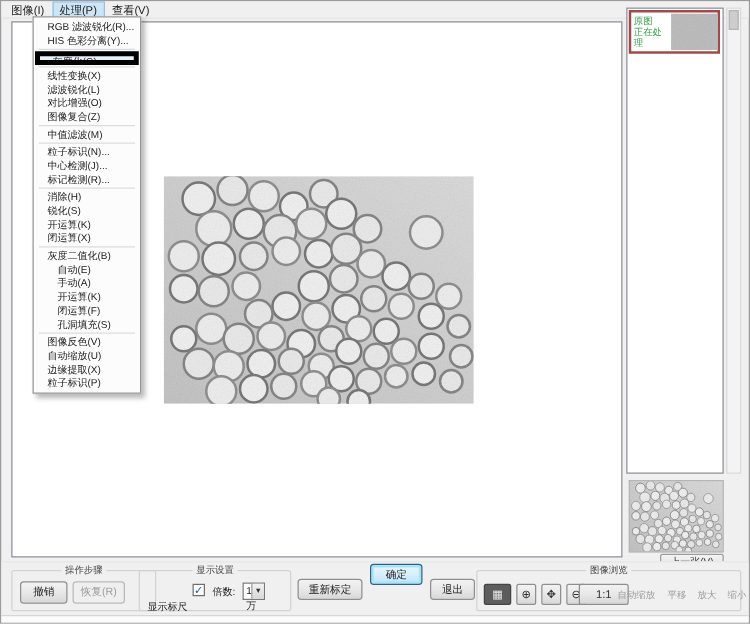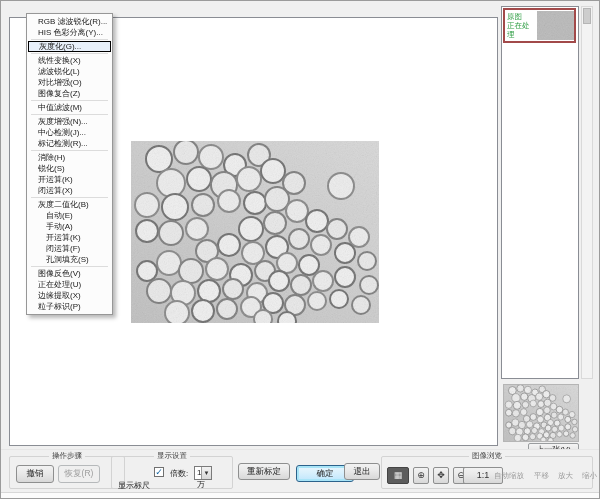--- a/index.html
+++ b/index.html
@@ -12,21 +12,21 @@
   .menubar-item.active{background:#cde6f7;border:1px solid #92c0e0;}
 
   
   .canvas{position:absolute;left:8px;top:16px;width:489px;height:429px;background:#ffffff;border:1px solid #8a8d94;}
   .tem-image{position:absolute;left:130px;top:140px;width:248px;height:182px;z-index:1;}
 
   
   .dropdown{position:absolute;left:25px;top:12px;width:87px;z-index:10;background:#fcfcfc;border:1px solid #979797;box-shadow:3px 3px 4px rgba(0,0,0,.28);padding:2px 1px;}
   .menu-entry{height:11px;line-height:11px;font-size:8px;color:#1a1a1a;padding-left:10px;white-space:nowrap;overflow:hidden;}
   .menu-entry.indent{padding-left:18px;}
-  .menu-entry.highlight{background:#e8f0fa;border:1px solid #000000;height:11px;line-height:9px;}
+  .menu-entry.highlight{background:#e8f0fa;border:4px solid #000000;height:11px;line-height:9px;}
   .menu-sep{height:0;border-top:1px solid #dcdcdc;margin:1px 3px;}
 
   
   .listbox{position:absolute;left:500px;top:5px;width:78px;height:373px;background:#fff;border:1px solid #8a8d94;}
   .list-sel{position:absolute;left:1px;top:1px;width:73px;height:35px;border:2px solid #a24a4a;background:#fff;display:flex;align-items:center;}
   .list-sel-text{width:32px;padding-left:2px;font-size:7.5px;line-height:9px;color:#2f9e44;overflow:hidden;}
   .item-thumb{width:38px;height:29px;background:#b9b9b9;}
   .vscroll{position:absolute;left:580px;top:5px;width:12px;height:373px;background:#f3f3f3;border:1px solid #d9d9d9;}
   .vscroll .thumb{position:absolute;left:1px;top:1px;width:8px;height:16px;background:#cdcdcd;border:1px solid #b5b5b5;}
 
@@ -72,20 +72,25 @@
       <filter id="noise" x="0" y="0" width="100%" height="100%">
         <feTurbulence type="fractalNoise" baseFrequency="0.9" numOctaves="2" result="t"></feTurbulence>
         <feColorMatrix in="t" type="saturate" values="0"></feColorMatrix>
         <feComponentTransfer>
             <feFuncA type="linear" slope="0.22" intercept="0"></feFuncA>
           </feComponentTransfer>
       </filter>
     </defs>
   </svg>
 
+  <div class="menubar" id="menubar">
+      <div class="menubar-item">图像(I)</div>
+      <div class="menubar-item active">处理(P)</div>
+      <div class="menubar-item">查看(V)</div>
+    </div>
 
   <div class="canvas"></div>
   <svg class="tem-image" id="main-image" viewBox="0 0 248 182" preserveAspectRatio="none">
     <rect width="248" height="182" fill="url(#bgGrad)"></rect>
     <g class="pgroup">
         <circle cx="28" cy="18" r="13" fill="#f0f0f0" stroke="#6d6d6d" stroke-width="2"></circle>
         <circle cx="55" cy="11" r="12" fill="#e9e9e9" stroke="#7c7c7c" stroke-width="2"></circle>
         <circle cx="80" cy="16" r="12" fill="#ededed" stroke="#868686" stroke-width="2"></circle>
         <circle cx="104" cy="24" r="11" fill="#f0f0f0" stroke="#6d6d6d" stroke-width="2"></circle>
         <circle cx="128" cy="14" r="11" fill="#e9e9e9" stroke="#7c7c7c" stroke-width="2"></circle>
@@ -158,38 +163,38 @@
       <div class="menu-sep"></div>
       <div class="menu-entry highlight">灰度化(G)...</div>
       <div class="menu-sep"></div>
       <div class="menu-entry">线性变换(X)</div>
       <div class="menu-entry">滤波锐化(L)</div>
       <div class="menu-entry">对比增强(O)</div>
       <div class="menu-entry">图像复合(Z)</div>
       <div class="menu-sep"></div>
       <div class="menu-entry">中值滤波(M)</div>
       <div class="menu-sep"></div>
-      <div class="menu-entry">灰度增强(N)...</div>
+      <div class="menu-entry">粒子标识(N)...</div>
       <div class="menu-entry">中心检测(J)...</div>
       <div class="menu-entry">标记检测(R)...</div>
       <div class="menu-sep"></div>
       <div class="menu-entry">消除(H)</div>
       <div class="menu-entry">锐化(S)</div>
       <div class="menu-entry">开运算(K)</div>
       <div class="menu-entry">闭运算(X)</div>
       <div class="menu-sep"></div>
       <div class="menu-entry">灰度二值化(B)</div>
       <div class="menu-entry indent">自动(E)</div>
       <div class="menu-entry indent">手动(A)</div>
       <div class="menu-entry indent">开运算(K)</div>
       <div class="menu-entry indent">闭运算(F)</div>
       <div class="menu-entry indent">孔洞填充(S)</div>
       <div class="menu-sep"></div>
       <div class="menu-entry">图像反色(V)</div>
-      <div class="menu-entry">正在处理(U)</div>
+      <div class="menu-entry">自动缩放(U)</div>
       <div class="menu-entry">边缘提取(X)</div>
       <div class="menu-entry">粒子标识(P)</div>
     </div>
 
   <div class="listbox">
     <div class="list-sel">
       <div class="list-sel-text">
         <div>原图</div>
         <div>正在处理</div>
       </div>
@@ -290,21 +295,21 @@
       <span class="chk-label" style="left:6px;top:23px;">显示标尺</span>
       <span class="checkbox" style="left:42px;top:10px;" id="scalebar-checkbox">✓</span>
       <span class="chk-label" style="left:58px;top:11px;">倍数:</span>
       <span class="combo" style="left:82px;top:9px;width:18px;">
         <span>1.5万</span>
         <span class="arrow">▼</span>
       </span>
     </div>
 
     <button class="btn" style="left:237px;top:13px;width:52px;height:17px;">重新标定</button>
-    <button class="btn default" style="left:295px;top:15px;width:58px;height:17px;">确定</button>
+    <button class="btn default" style="left:295px;top:1px;width:42px;height:17px;">确定</button>
     <button class="btn" style="left:343px;top:13px;width:36px;height:17px;">退出</button>
 
     <div class="groupbox g3" id="browse-group">
       <span class="legend">图像浏览</span>
     <button class="toolbtn pressed" style="left: 5px; width: 22px;">▦</button>
         <button class="toolbtn" style="left: 31px; width: 16px;">⊕</button>
         <button class="toolbtn" style="left: 51px; width: 16px;">✥</button>
         <button class="toolbtn" style="left: 71px; width: 16px;">⊖</button>
         <button class="toolbtn" style="left: 81px; width: 40px;">1:1</button>
         <span class="mode-label" style="left: 112px;">自动缩放</span>

